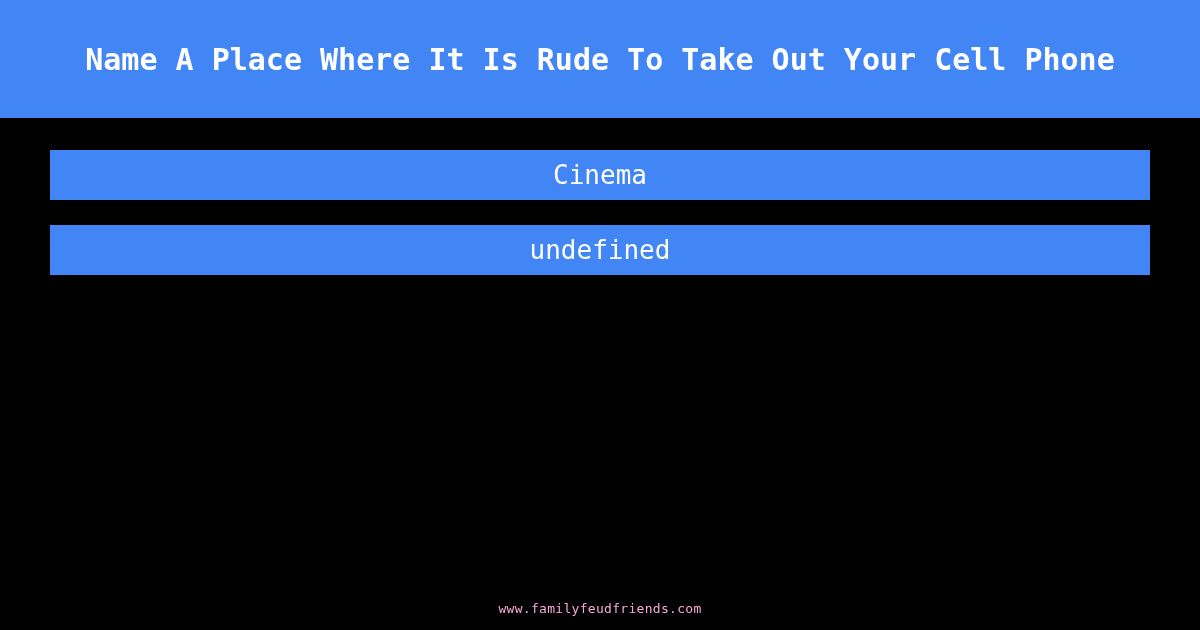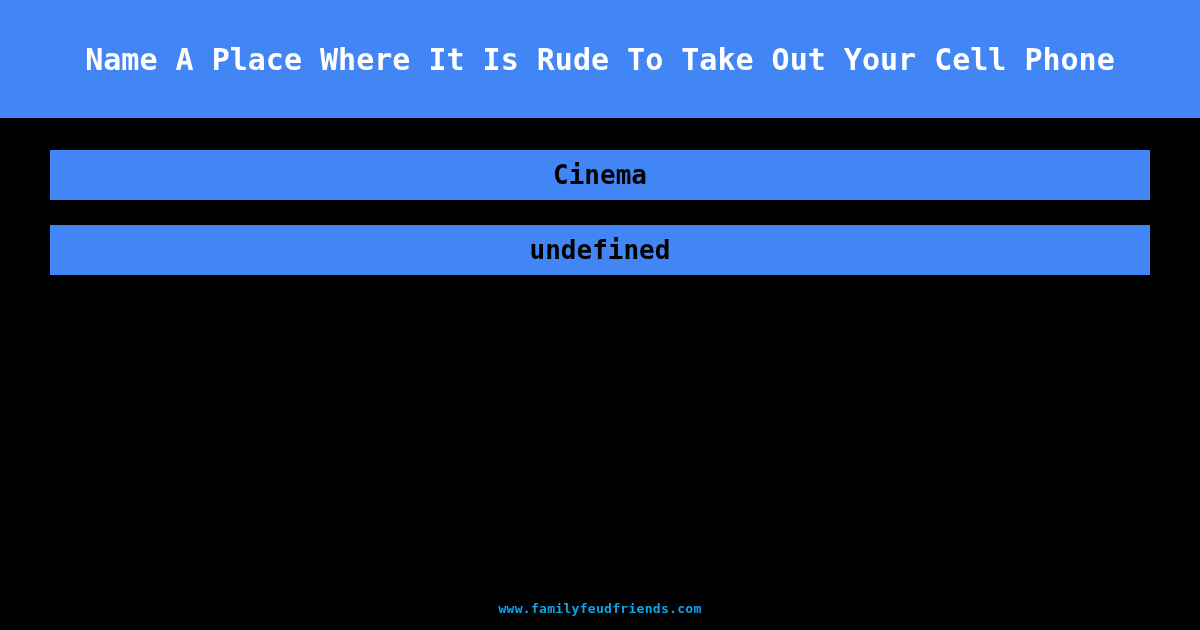--- a/index.html
+++ b/index.html
@@ -56,39 +56,39 @@
     display: flex;
     align-items: center;
     justify-content: center;
     margin-bottom: 25px;
     box-sizing: border-box;
   }
   .answer-bar:last-child {
     margin-bottom: 0;
   }
   .answer-text {
-    color: #000000;
+    color: #ffffff;
     font-family: "DejaVu Sans Mono", "Liberation Mono", monospace;
     font-size: 26px;
-    font-weight: bold;
+    font-weight: normal;
     text-align: center;
     white-space: nowrap;
   }
   .footer {
     position: absolute;
     left: 0;
     top: 598px;
     width: 1200px;
     text-align: center;
   }
   .footer-text {
-    color: #0ea5e9;
+    color: #f9a8d4;
     font-family: "DejaVu Sans Mono", "Liberation Mono", monospace;
     font-size: 13px;
-    font-weight: bold;
+    font-weight: normal;
     letter-spacing: 0.3px;
   }
 </style>
 </head>
 <body>
 
 <div class="page">
 
   <div class="header-banner">
     <div class="header-title">Name A Place Where It Is Rude To Take Out Your Cell Phone</div>

